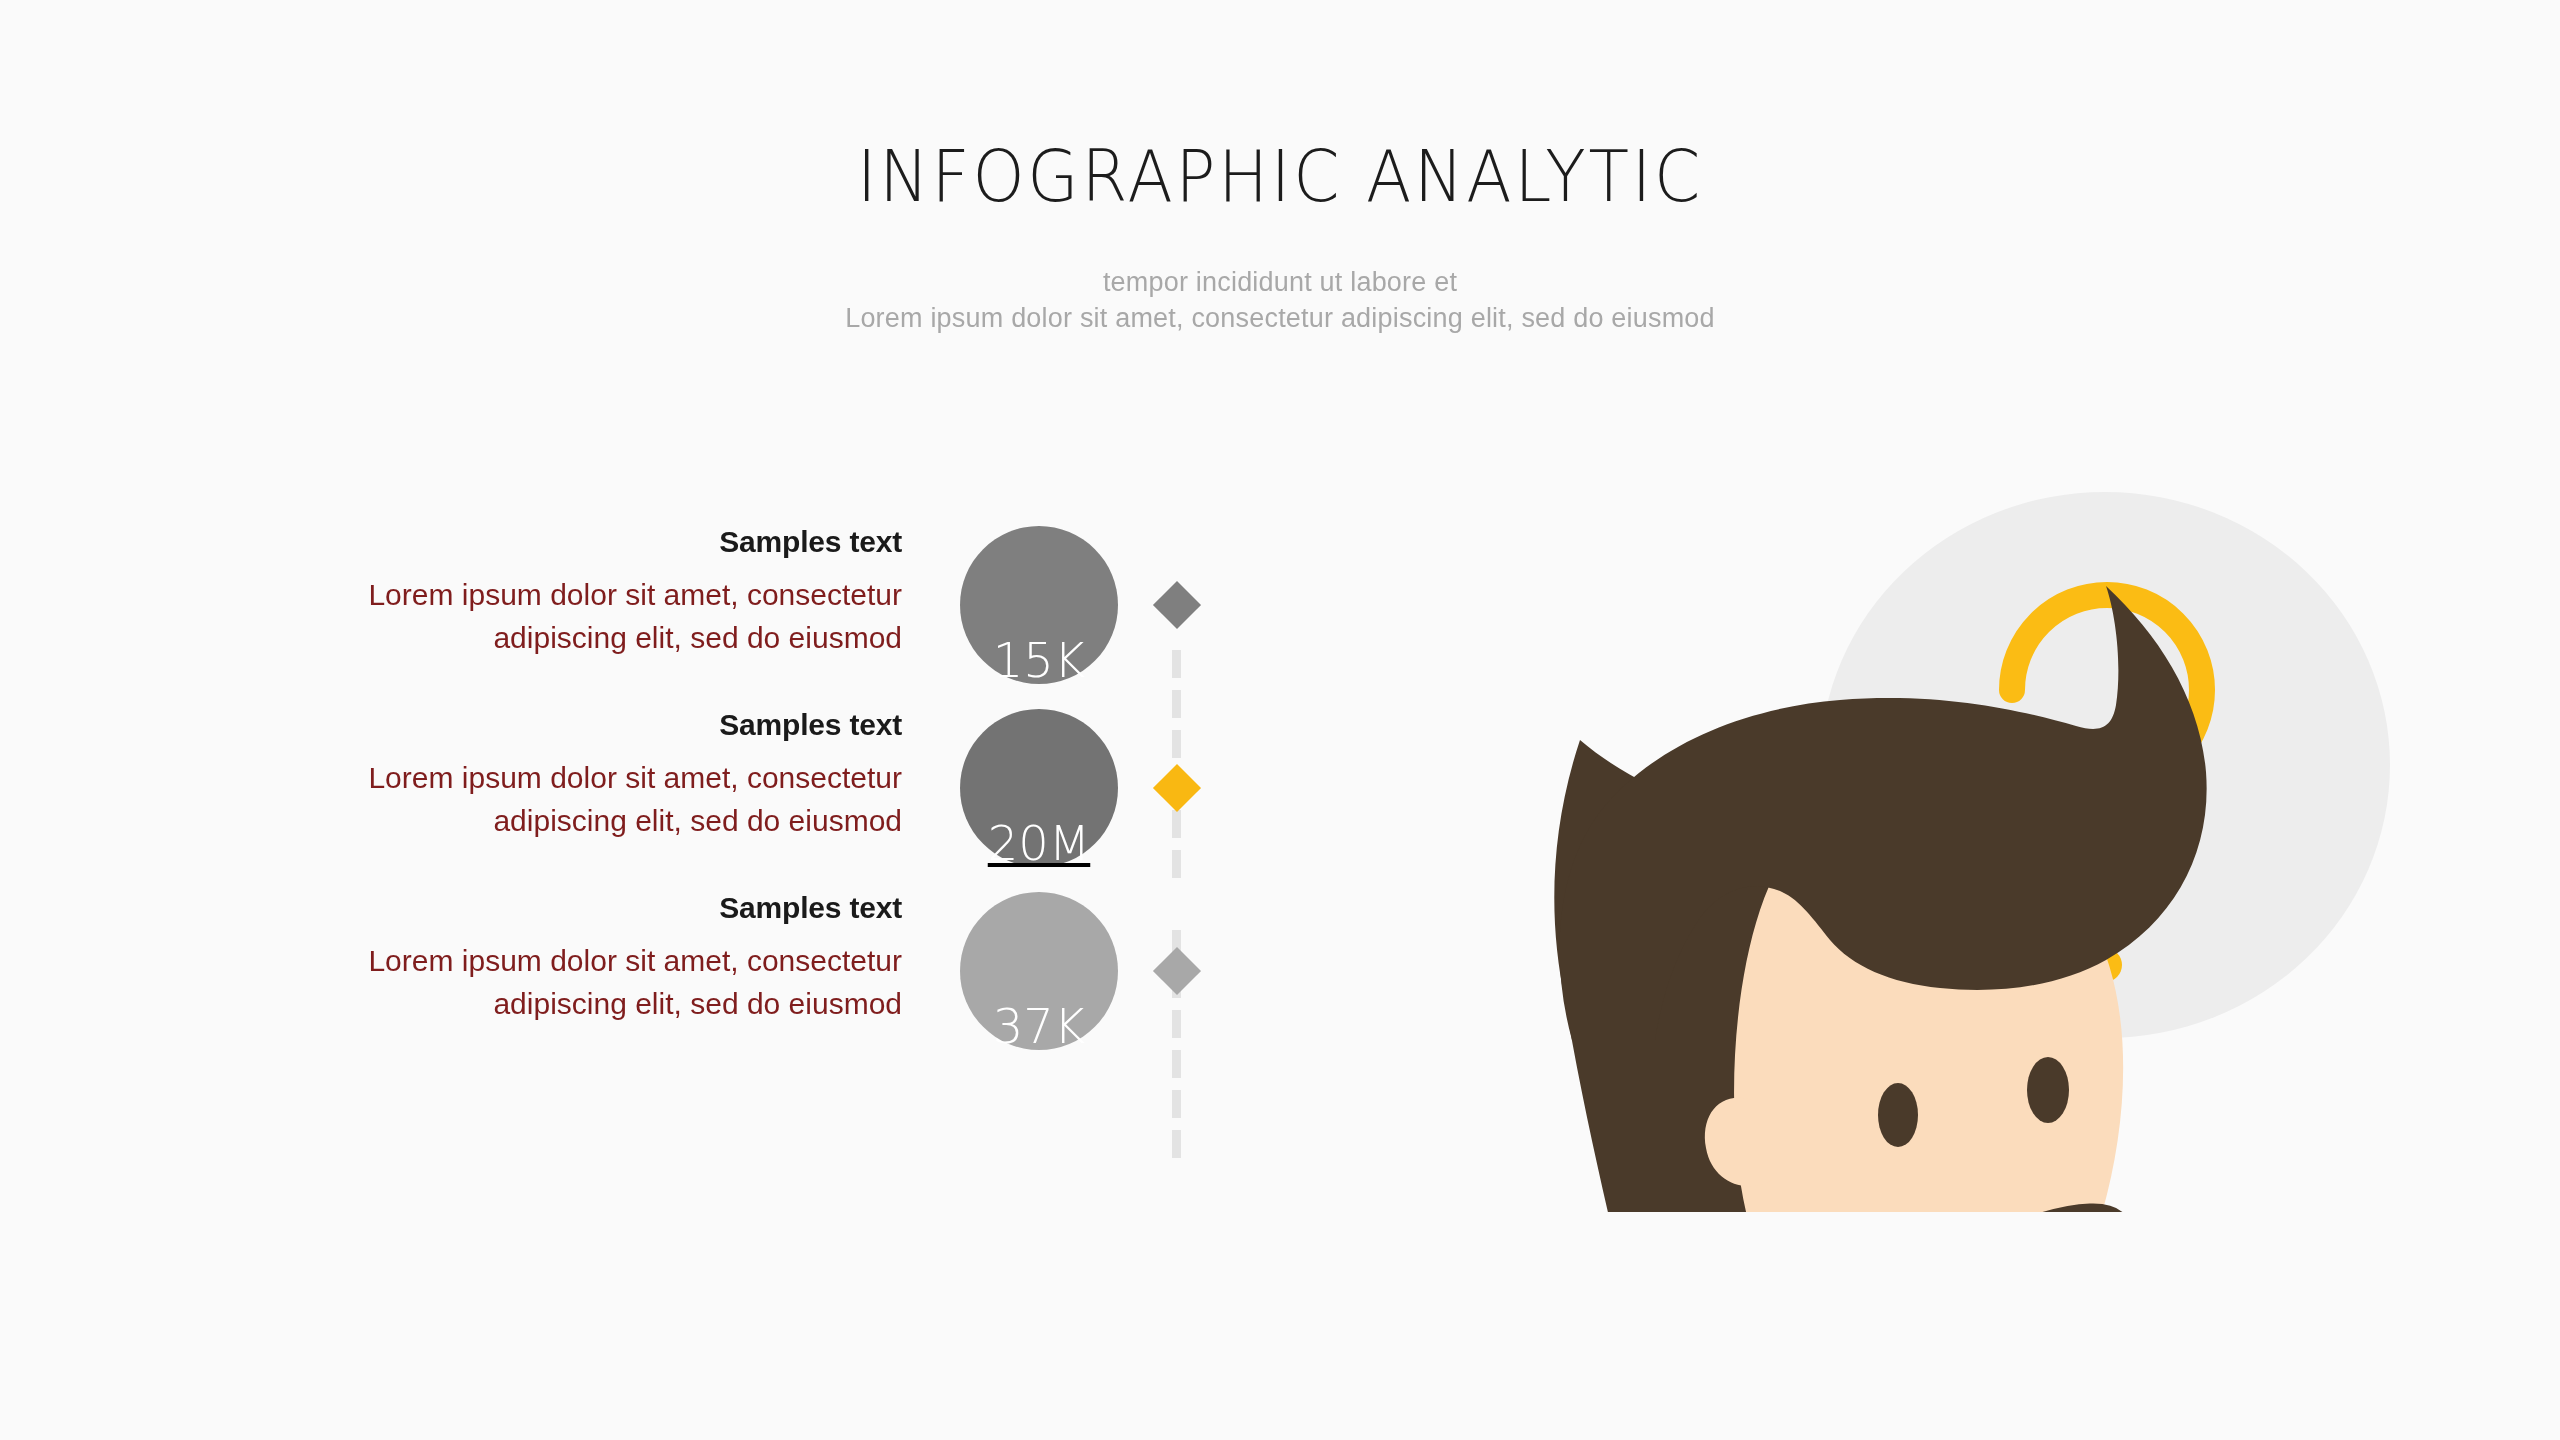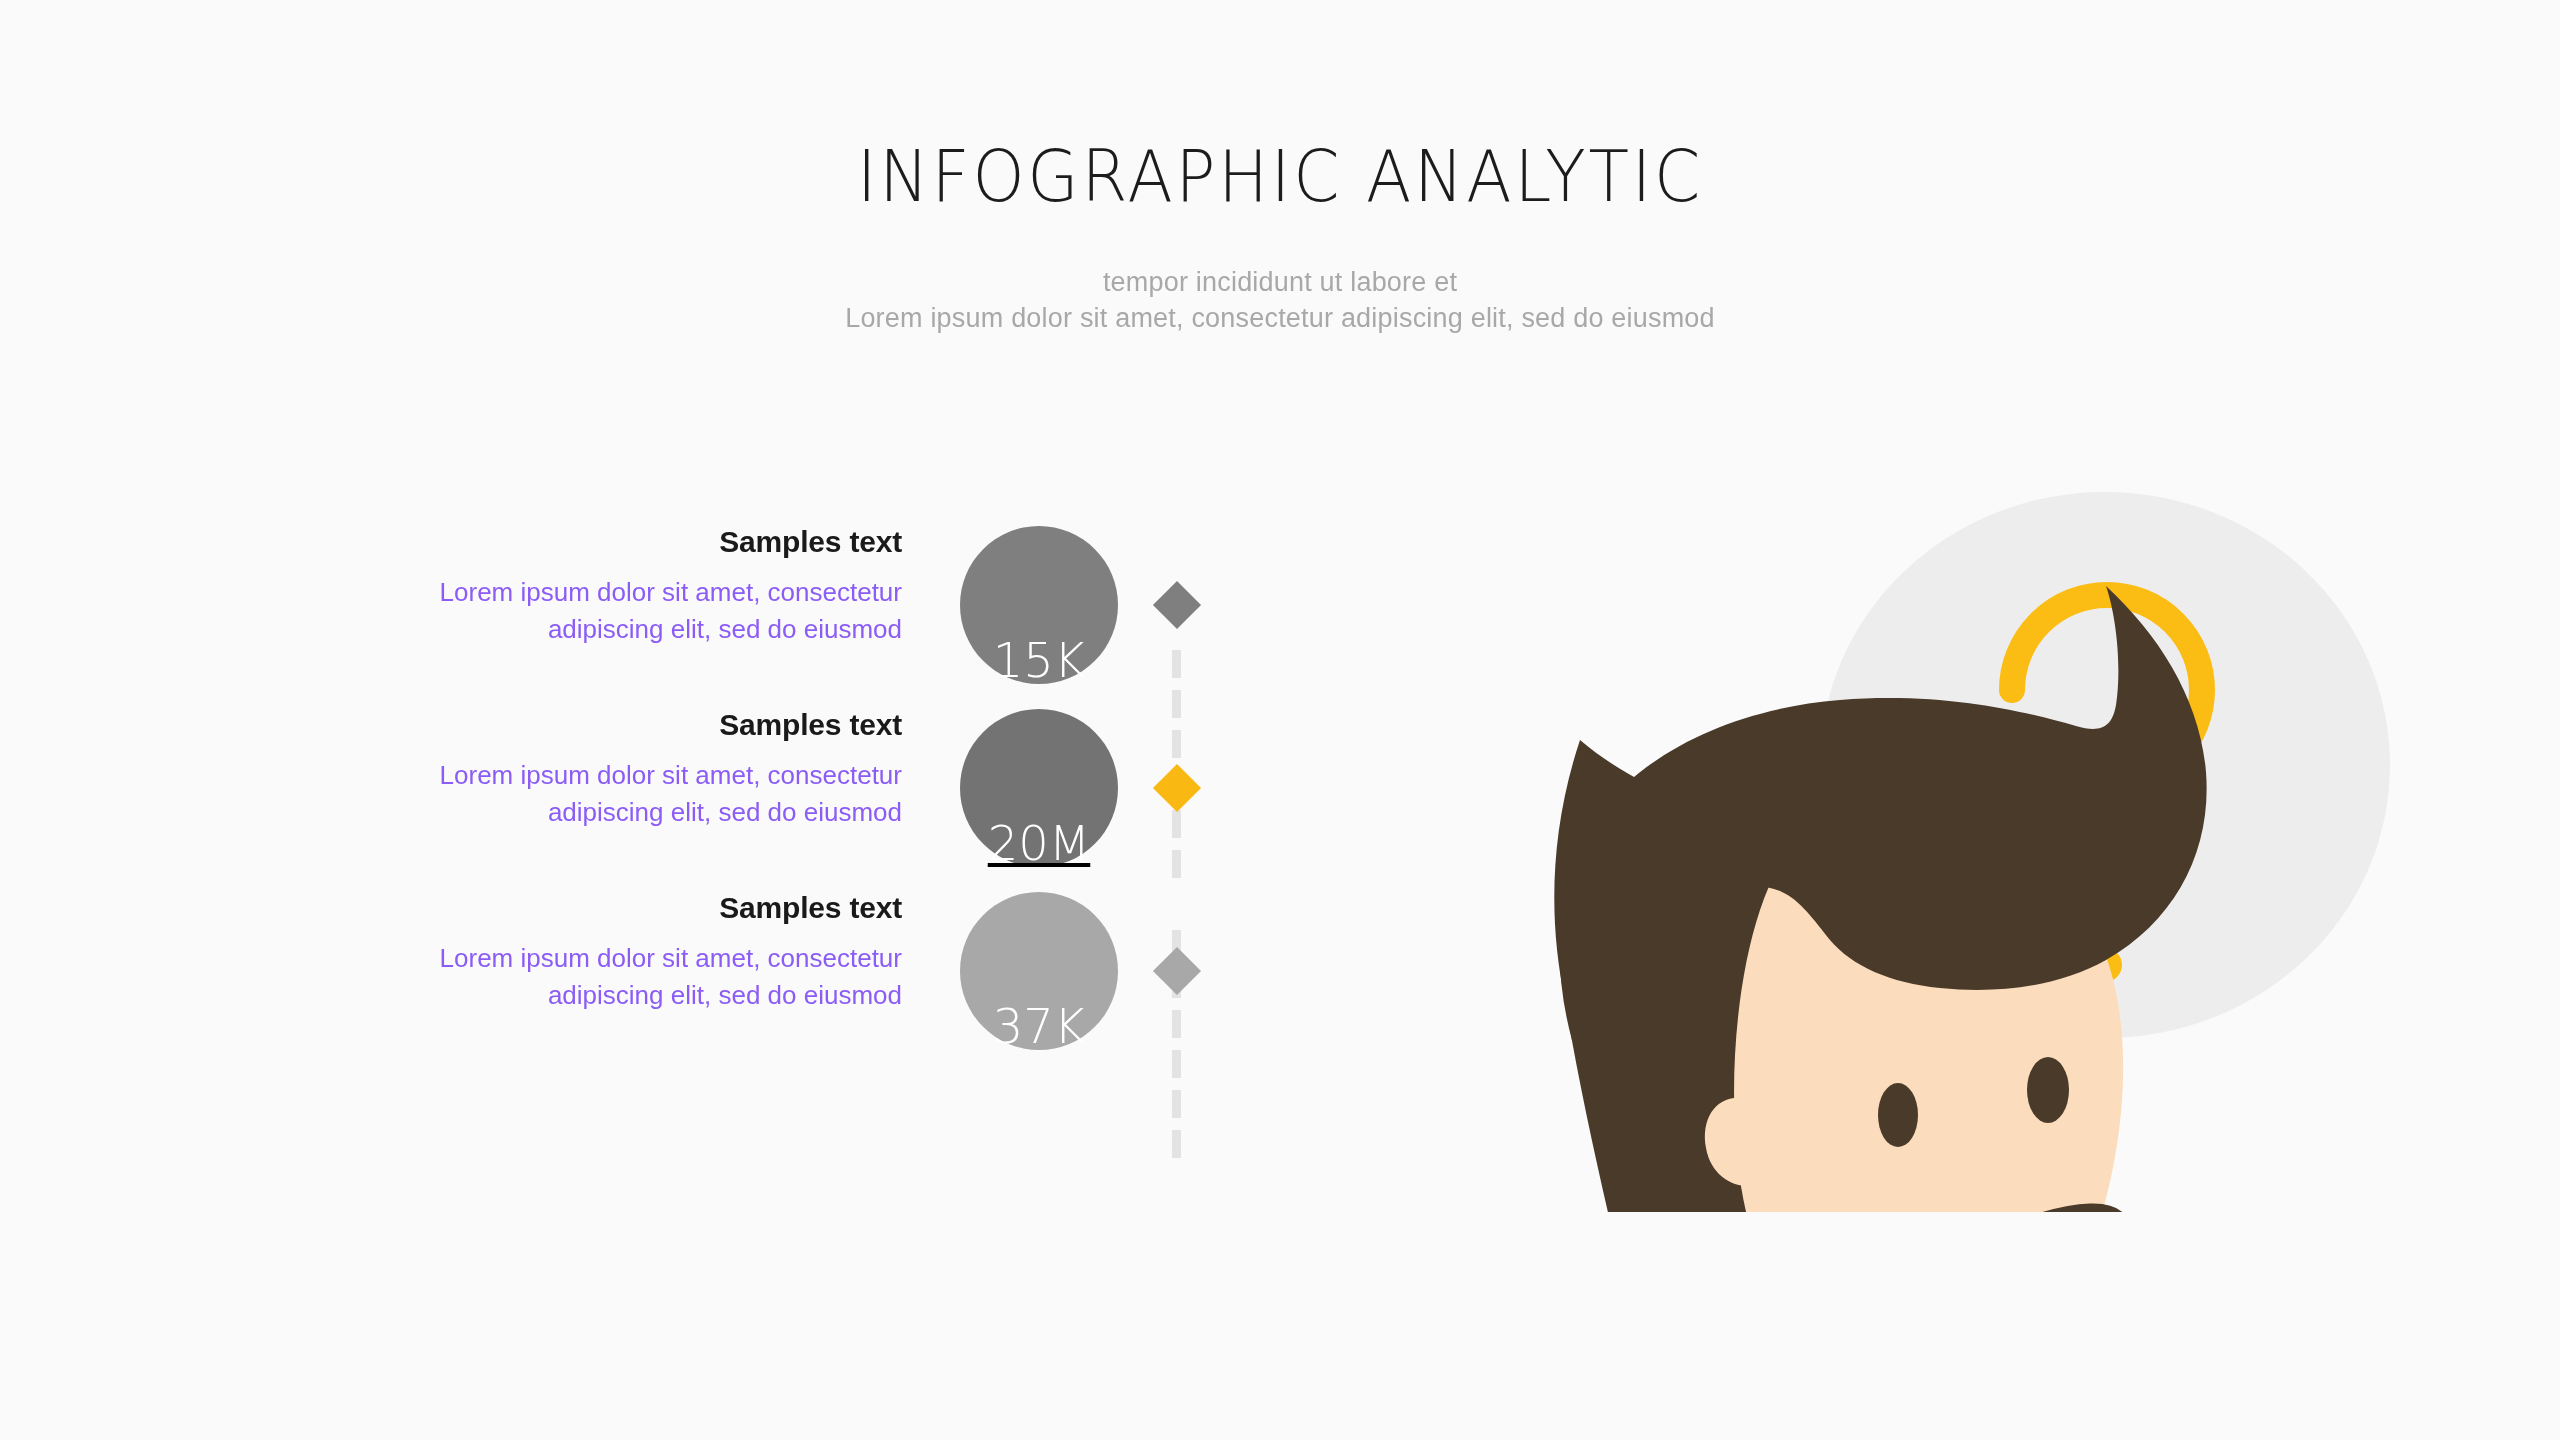--- a/index.html
+++ b/index.html
@@ -80,23 +80,23 @@
     font-family: "Liberation Sans", sans-serif;
     font-size: 30px;
     font-weight: bold;
     color: #1a1a1a;
     line-height: 1.1;
     letter-spacing: -0.2px;
   }
   .row-body {
     margin-top: 16px;
     font-family: "Liberation Sans", sans-serif;
-    font-size: 26px;
+    font-size: 30px;
     font-weight: 400;
-    color: #8b5cf6;
+    color: #7f1d1d;
     line-height: 1.42;
   }
   .row-body div { white-space: nowrap; }
 
   .bubble {
     position: absolute;
     width: 158px;
     height: 158px;
     border-radius: 50%;
     display: flex;

